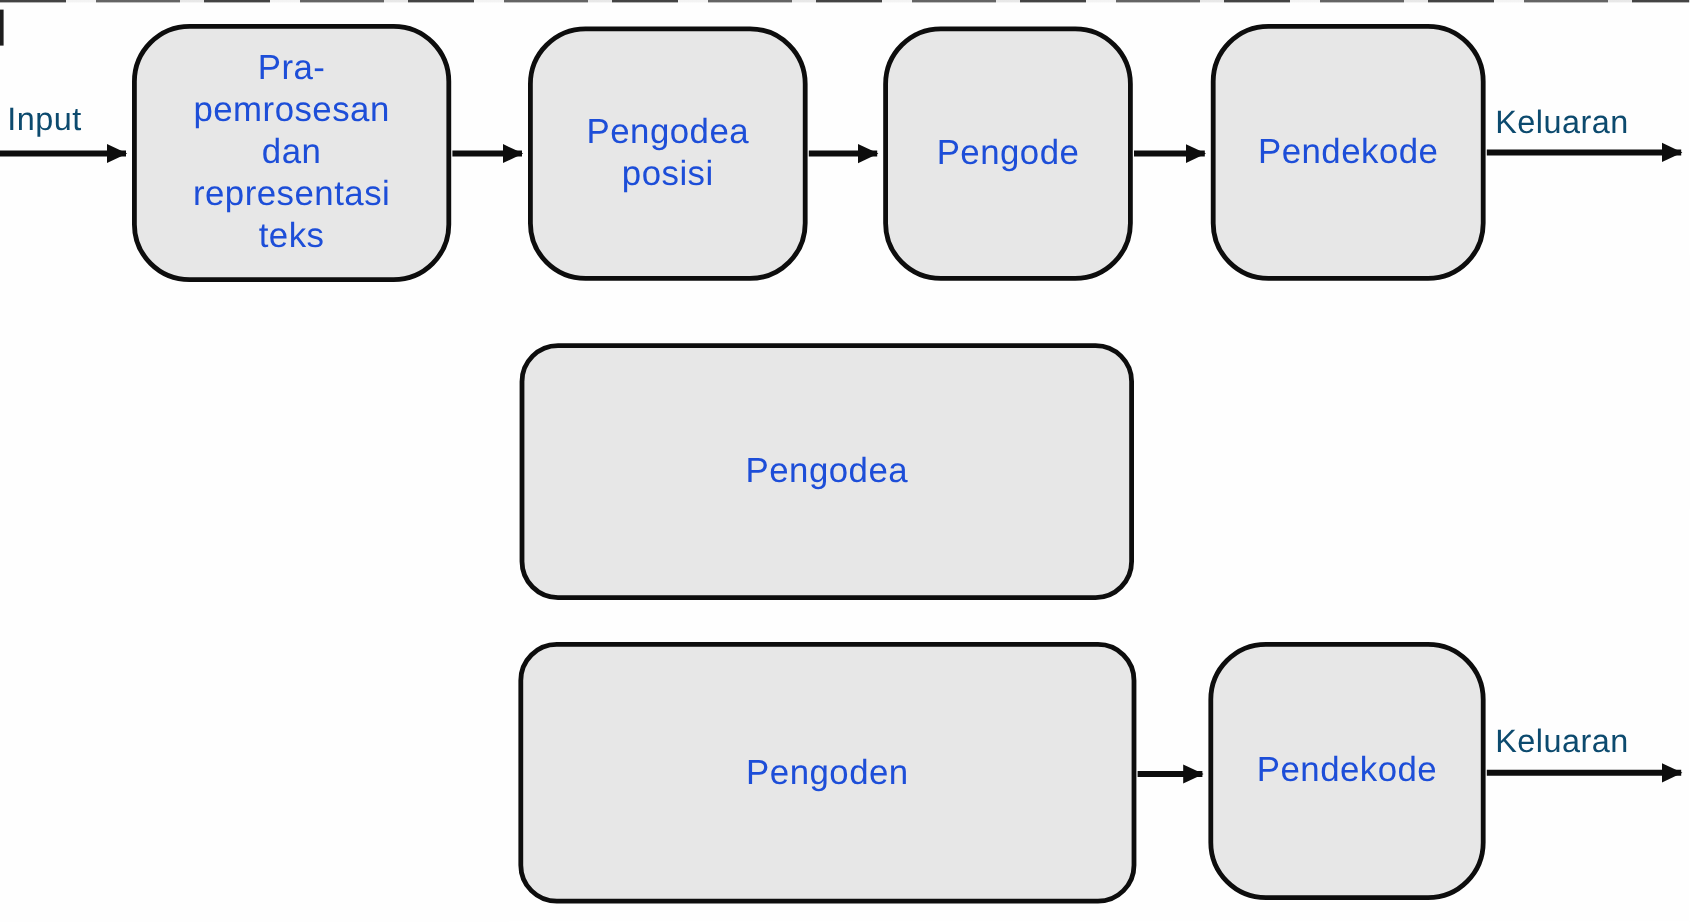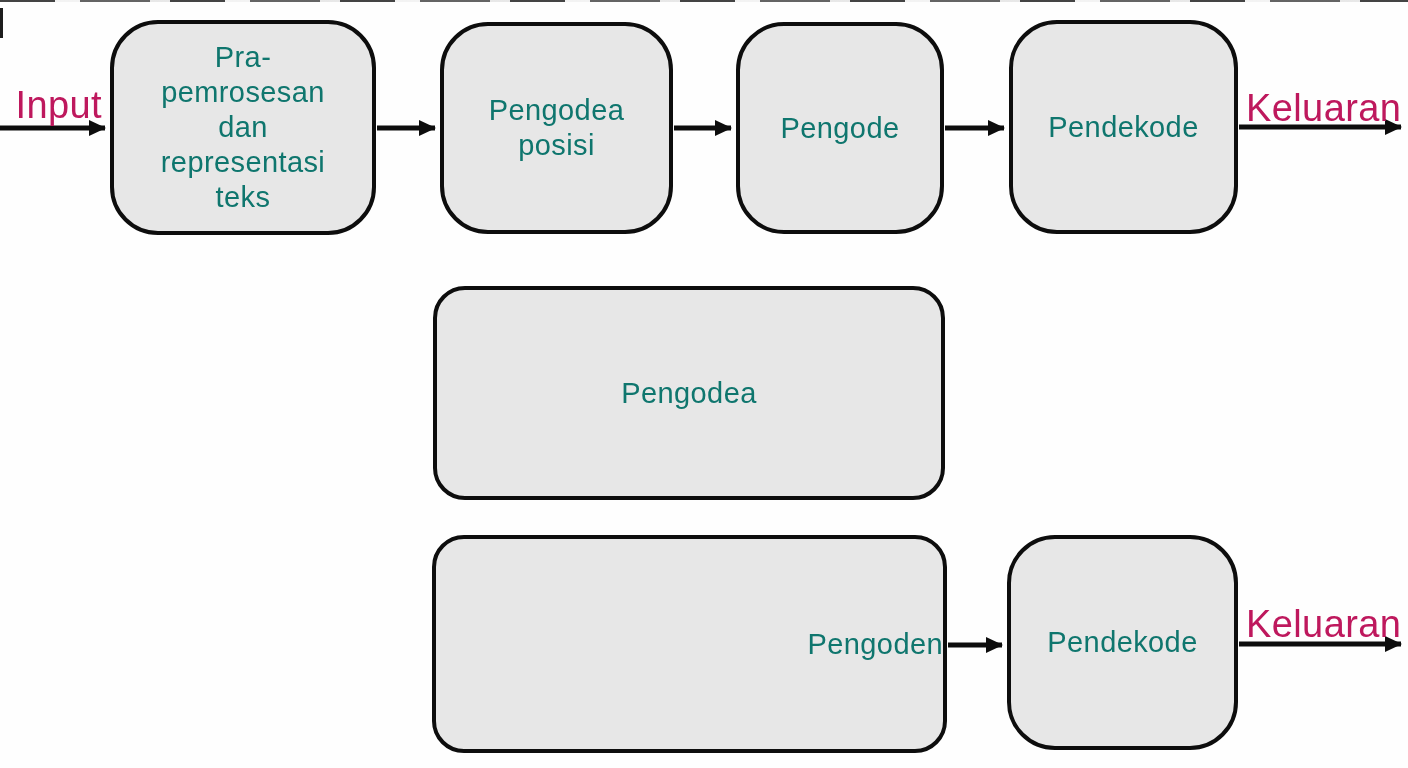--- a/index.html
+++ b/index.html
@@ -32,39 +32,39 @@
     display: flex;
     align-items: center;
     justify-content: center;
     text-align: center;
   }
   .node .box-label {
     white-space: pre-line;
     font-size: 29px;
     line-height: 35px;
     letter-spacing: 0.4px;
-    color: #0f766e;
+    color: #1d4ed8;
   }
   .node.small { border-radius: 48px; }
   .node.wide  { border-radius: 32px; }
 
   .n-preprocess      { left: 110px;  top: 20px;  width: 266px; height: 215px; }
   .n-pos-encoding    { left: 440px;  top: 22px;  width: 233px; height: 212px; }
   .n-encoder-top     { left: 736px;  top: 22px;  width: 208px; height: 212px; }
   .n-decoder-top     { left: 1009px; top: 20px;  width: 229px; height: 214px; }
   .n-encoder-middle  { left: 433px;  top: 286px; width: 512px; height: 214px; }
-  .n-encoder-bottom  { left: 432px;  top: 535px; width: 515px; height: 218px; justify-content: flex-end; }
+  .n-encoder-bottom  { left: 432px;  top: 535px; width: 515px; height: 218px; }
   .n-decoder-bottom  { left: 1007px; top: 535px; width: 231px; height: 215px; }
 
   .flow-label {
     position: absolute;
-    font-size: 38px;
+    font-size: 27px;
     letter-spacing: 0.4px;
-    text-align: right;
-    color: #be185d;
+    text-align: left;
+    color: #0c4a6e;
   }
   .l-input         { left: 6px;    top: 84px;  width: 96px; }
   .l-output-top    { left: 1246px; top: 87px;  width: 152px; }
   .l-output-bottom { left: 1246px; top: 603px; width: 152px; }
 
   .edge-artifact-top {
     position: absolute;
     left: 0; top: 0;
     width: 100%; height: 2px;
     background: repeating-linear-gradient(

